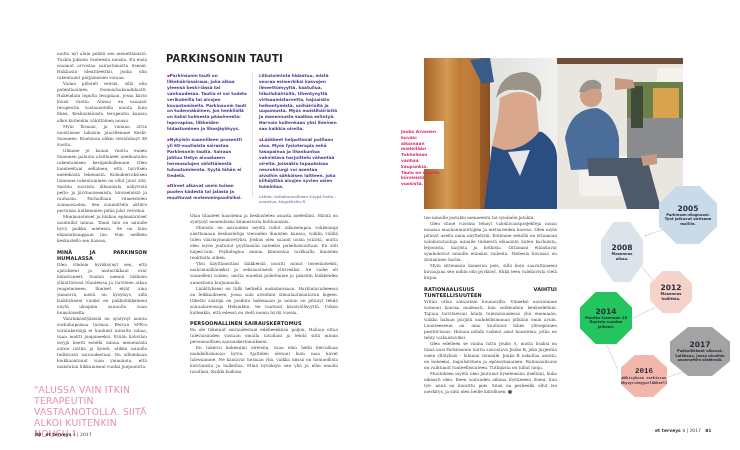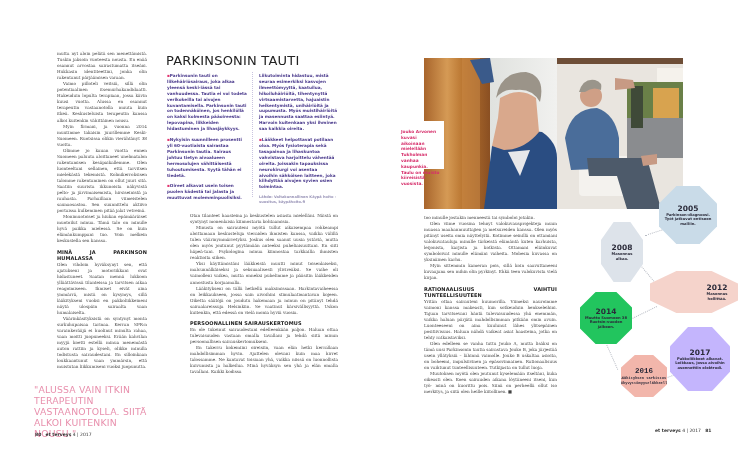--- a/index.html
+++ b/index.html
@@ -2,21 +2,21 @@
 <html><head>
 <meta charset="utf-8">
 <style>
   html, body { margin:0; padding:0; }
   body { width:740px; height:450px; background:#ffffff; position:relative; overflow:hidden; font-family:"DejaVu Serif", serif; color:#333; }
   .abs { position:absolute; }
   .body-text { font-family:"DejaVu Serif", serif; font-size:4.2px; line-height:6.05px; color:#444; text-align:justify; }
   .body-text p { margin:0; text-indent:6px; }
   .body-text p.noindent { text-indent:0; }
   .subhead { font-family:"DejaVu Sans", sans-serif; font-weight:bold; font-size:5px; color:#222; margin:4px 0 1px 0; letter-spacing:0.1px; }
-  .factbox-title { font-family:"DejaVu Sans", sans-serif; font-weight:normal; font-size:13px; color:#222; letter-spacing:0.2px; }
+  .factbox-title { font-family:"DejaVu Sans", sans-serif; font-weight:bold; font-size:10px; color:#222; letter-spacing:0.2px; }
   .factbox-text { font-family:"DejaVu Sans", sans-serif; font-weight:bold; font-size:4.2px; line-height:5.9px; color:#4a3a8c; }
   .factbox-text p { margin:0 0 5px 0; }
   .bullet { color:#e0336e; }
   .factbox-source { font-family:"DejaVu Sans", sans-serif; font-size:3.6px; line-height:5px; color:#9a95b8; }
   .factbox-divider { border-left:1px dotted #c9c4df; }
   .caption { font-family:"DejaVu Sans", sans-serif; font-weight:bold; font-size:4.3px; line-height:5.8px; color:#d62f6b; }
   .pullquote { font-family:"DejaVu Sans", sans-serif; font-size:9.3px; line-height:11px; color:#e890ad; letter-spacing:0.2px; }
   .folio { font-family:"DejaVu Sans", sans-serif; font-size:4.5px; color:#333; }
   .folio b { font-weight:bold; }
   .photo { overflow:hidden; }
@@ -134,33 +134,33 @@
 <div class="tl-line" style="left:659px; top:380px; width:32px; transform:rotate(-20deg);"></div>
 
 <div class="oct" style="left:659px; top:186px; width:58px; height:58px; background:#c9dbe8;">
   <div class="yr">2005</div>
   <div class="tx">Parkinson-diagnoosi. Työt jatkuvat entiseen malliin.</div>
 </div>
 <div class="oct" style="left:601px; top:222px; width:42px; height:60px; background:#dde3ea;">
   <div class="yr">2008</div>
   <div class="tx">Masennus alkaa.</div>
 </div>
-<div class="oct" style="left:650px; top:271px; width:42px; height:42px; background:#f5d3cb;padding-left:46px;">
+<div class="oct" style="left:650px; top:271px; width:42px; height:42px; background:#f5d3cb;">
   <div class="yr">2012</div>
   <div class="tx">Masennus hellittää.</div>
 </div>
 <div class="oct" style="left:580px; top:292px; width:52px; height:52px; background:#22c55e;">
   <div class="yr">2014</div>
   <div class="tx">Muutto Suomeen 38 Ruotsin-vuoden jälkeen.</div>
 </div>
 <div class="oct" style="left:621px; top:355px; width:46px; height:42px; background:#f2b6ab;font-family:Liberation Mono, monospace;">
   <div class="yr">2016</div>
   <div class="tx">Lääkityksen tarkistus. Työkyvyttömyyseläkkeelle.</div>
 </div>
-<div class="oct" style="left:670px; top:327px; width:60px; height:64px; background:#c4b5fd;">
+<div class="oct" style="left:670px; top:327px; width:60px; height:49px; background:#a3a3a3;">
   <div class="yr">2017</div>
   <div class="tx">Pakkoliikkeet alkavat. Leikkaus, jossa aivoihin asennettiin elektrodi.</div>
 </div>
 
 <div class="abs folio" style="left:655px; top:428px;">
   <b>et terveys</b>
   <span>4 | 2017</span>
   &nbsp;&nbsp;<b>81</b>
 </div>
 

